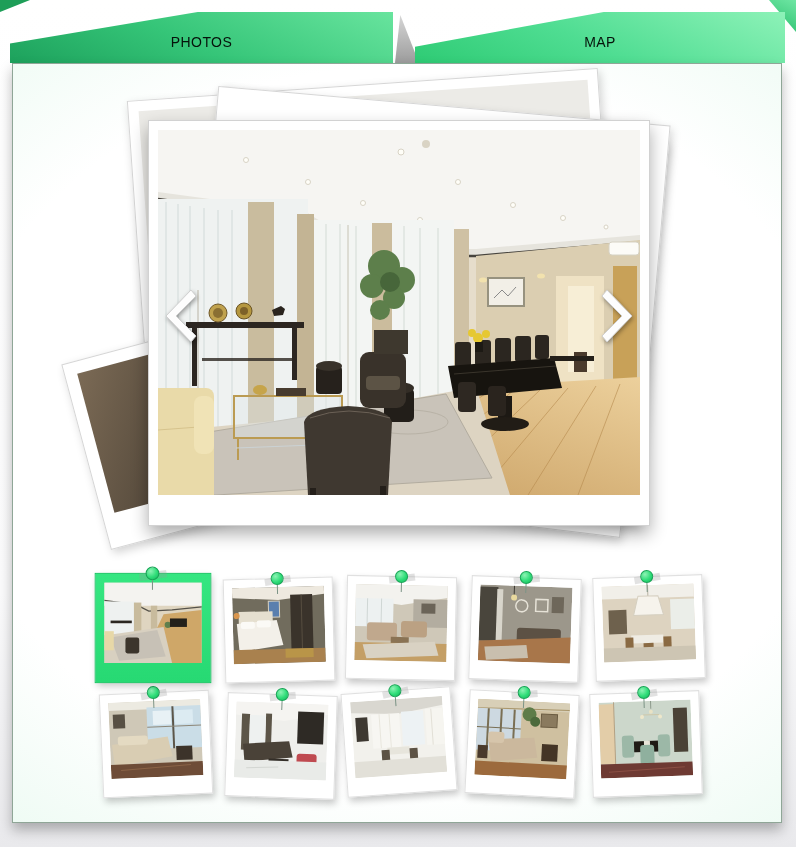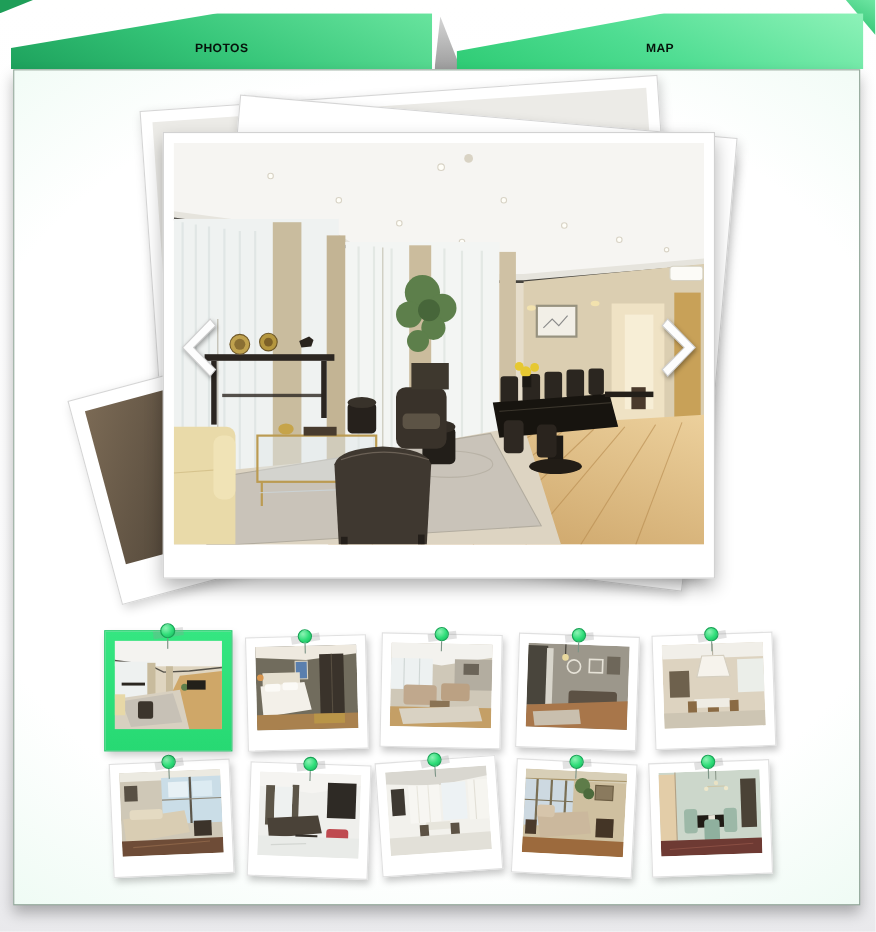--- a/index.html
+++ b/index.html
@@ -5,21 +5,21 @@
   html,body{margin:0;padding:0;}
   body{
     width:796px;height:847px;position:relative;overflow:hidden;
     font-family:"Liberation Sans",sans-serif;
     background:linear-gradient(180deg,#ffffff 0%,#fbfbfc 70%,#e9e9ec 100%);
   }
   
   .tab{
     position:absolute;top:12px;height:51px;box-sizing:border-box;
     display:flex;align-items:flex-end;justify-content:center;
-    padding-bottom:13px;font-size:11px;font-weight:bold;color:#06130b;
+    padding-bottom:13px;font-size:14px;font-weight:normal;color:#06130b;
     letter-spacing:.4px;cursor:pointer;border:none;
   }
   .tab-photos{
     left:10px;width:383px;
     clip-path:polygon(0 62%,49% 0,100% 0,100% 100%,0 100%);
     background:linear-gradient(205deg,#68e49e 0%,#35c578 55%,#1da15c 100%);
   }
   .tab-map{
     left:415px;width:370px;
     clip-path:polygon(0 68%,51% 0,100% 0,100% 100%,0 100%);

